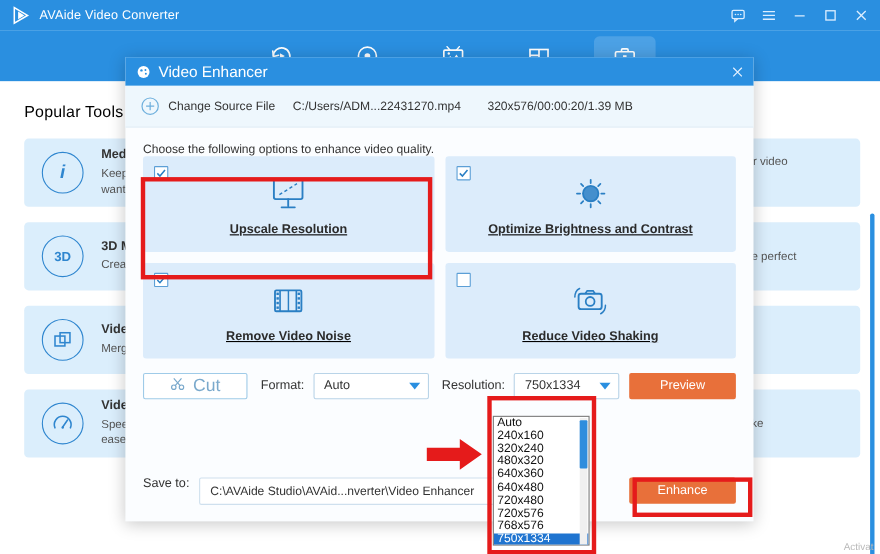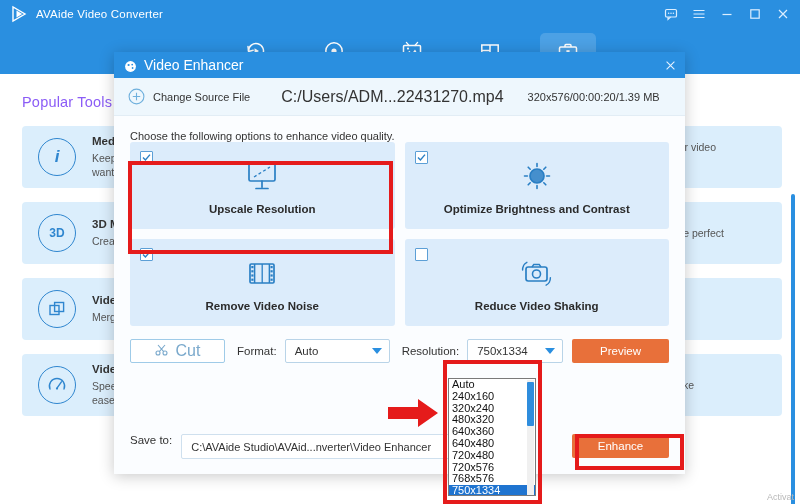--- a/index.html
+++ b/index.html
@@ -39,21 +39,21 @@
   .navitem.active { background: rgba(255,255,255,.16); }
   .navitem svg { display: block; }
 
   
   .bgpage {
     position: absolute; left: 0; top: 74px; width: 800px; height: 430px;
     background: #ffffff;
   }
   .bg-title {
     position: absolute; left: 22px; top: 20px;
-    font-size: 14.5px; color: #8b5cf6; letter-spacing: .2px;
+    font-size: 14.5px; color: #000000; letter-spacing: .2px;
   }
   .bg-card {
     position: absolute; left: 22px; width: 760px; height: 62px;
     background: #dbeefc; border-radius: 4px;
     display: flex; align-items: center; padding-left: 16px;
   }
   .bg-card .bic {
     width: 38px; height: 38px; border-radius: 50%;
     border: 1.6px solid #2f86cf; color: #2f86cf;
     display: flex; align-items: center; justify-content: center;
@@ -85,28 +85,28 @@
   .dlg-head .dh-ic { width: 13px; height: 13px; margin-right: 7px; }
   .dlg-title { color: #fff; font-size: 14px; }
   .dlg-close { margin-left: auto; color: #e4f1ff; cursor: pointer; line-height: 0; }
 
   .src-row {
     height: 38px; background: #eef7fd; border-bottom: 1px solid #e2edf5;
     display: flex; align-items: center; padding-left: 14px;
   }
   .plus-ic { width: 17px; height: 17px; flex: none; }
   .src-change { font-size: 11px; color: #333; margin-left: 8px; }
-  .src-path { font-size: 16px; color: #333; margin-left: 31px; }
+  .src-path { font-size: 11px; color: #333; margin-left: 16px; }
   .src-meta { font-size: 11px; color: #333; margin-left: 24px; }
 
   .dlg-body { padding: 14px 16px 0 16px; }
   .hint { font-size: 11px; color: #333; }
 
   .opt-grid {
-    display: grid; grid-template-columns: 1fr 1fr; gap: 10px;
+    display: grid; grid-template-columns: 1fr 1fr; gap: 10px; text-decoration: underline;
   }
   .opt-card {
     position: relative; height: 87px; background: #dcecfb; border-radius: 3px;
     display: flex; flex-direction: column; align-items: center; justify-content: center;
     cursor: pointer;
   }
   .opt-card .cb {
     position: absolute; left: 10px; top: 9px;
     width: 13px; height: 13px; border: 1.3px solid #5c9fd6; background: #fff;
     border-radius: 1px; display: flex; align-items: center; justify-content: center;

